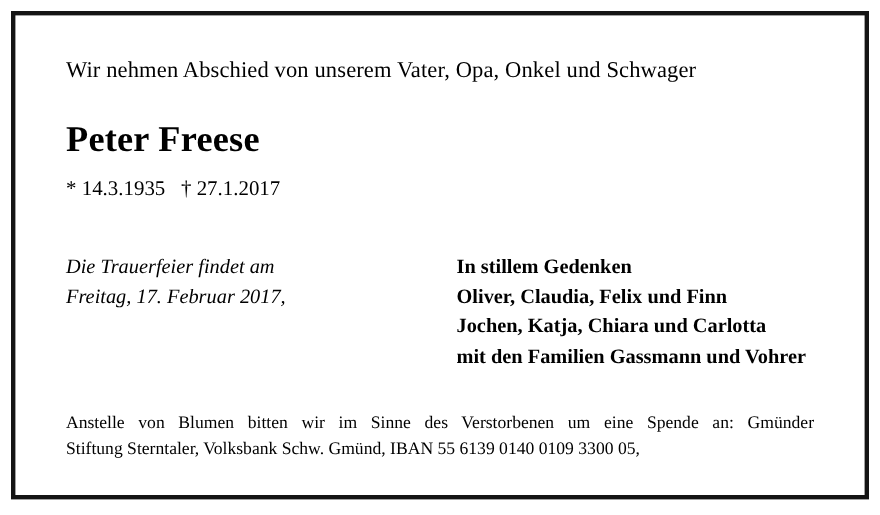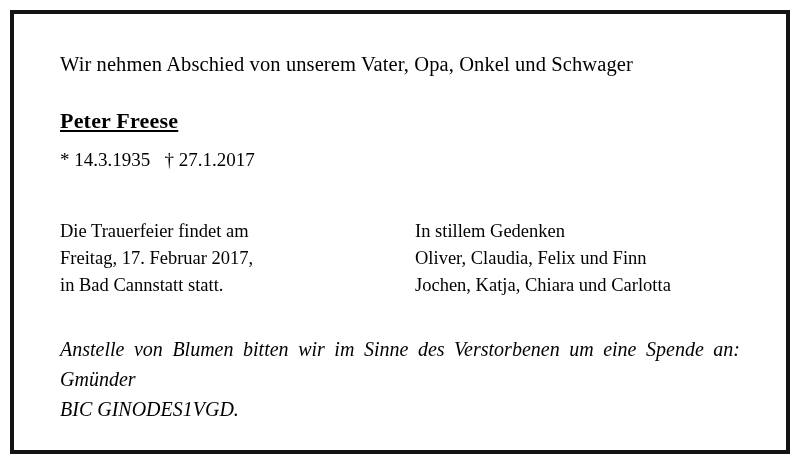--- a/index.html
+++ b/index.html
@@ -30,54 +30,54 @@
     background: #ffffff;
     padding: 38px 46px 20px 46px;
   }
   .salutation {
     font-size: 20.5px;
     line-height: 1.2;
     letter-spacing: 0.1px;
     margin: 0 0 32px 0;
   }
   .name {
-    font-size: 22px;
+    font-size: 33px;
     font-weight: bold;
     letter-spacing: 0.2px;
     margin: 0 0 6px 0;
     line-height: 1.1;
-    text-decoration: underline;
   }
   .dates {
     font-size: 19px;
     margin: 16px 0 46px 0;
     line-height: 1.2;
     white-space: pre;
   }
   .columns {
     display: flex;
     gap: 0px;
     margin-bottom: 34px;
   }
   .col-left {
     width: 355px;
     flex: 0 0 355px;
+    font-style: italic;
   }
   .col-right {
     flex: 1 1 auto;
+    font-weight: bold;
   }
   .col-line {
     font-size: 18.5px;
     line-height: 1.48;
     white-space: nowrap;
   }
   .footer {
-    font-size: 20px;
+    font-size: 16px;
     line-height: 1.5;
-    font-style: italic;
   }
   .footer .justified {
     text-align: justify;
     text-align-last: justify;
   }
   .footer .plain {
     text-align: left;
   }
 </style>
 </head>
@@ -89,28 +89,28 @@
     <div class="salutation">Wir nehmen Abschied von unserem Vater, Opa, Onkel und Schwager</div>
 
     <div class="name">Peter Freese</div>
 
     <div class="dates">* 14.3.1935   † 27.1.2017</div>
 
     <div class="columns">
       <div class="col-left">
         <div class="col-line">Die Trauerfeier findet am</div>
         <div class="col-line">Freitag, 17. Februar 2017,</div>
-        <div class="col-line">in Bad Cannstatt statt.</div>
       </div>
       <div class="col-right">
         <div class="col-line">In stillem Gedenken</div>
         <div class="col-line">Oliver, Claudia, Felix und Finn</div>
         <div class="col-line">Jochen, Katja, Chiara und Carlotta</div>
+        <div class="col-line">mit den Familien Gassmann und Vohrer</div>
       </div>
     </div>
 
     <div class="footer">
       <div class="justified">Anstelle von Blumen bitten wir im Sinne des Verstorbenen um eine Spende an: Gmünder</div>
-      <div class="plain">BIC GINODES1VGD.</div>
+      <div class="plain">Stiftung Sterntaler, Volksbank Schw. Gmünd, IBAN 55 6139 0140 0109 3300 05,</div>
     </div>
 
   </div>
 </div>
 
 </body></html>

